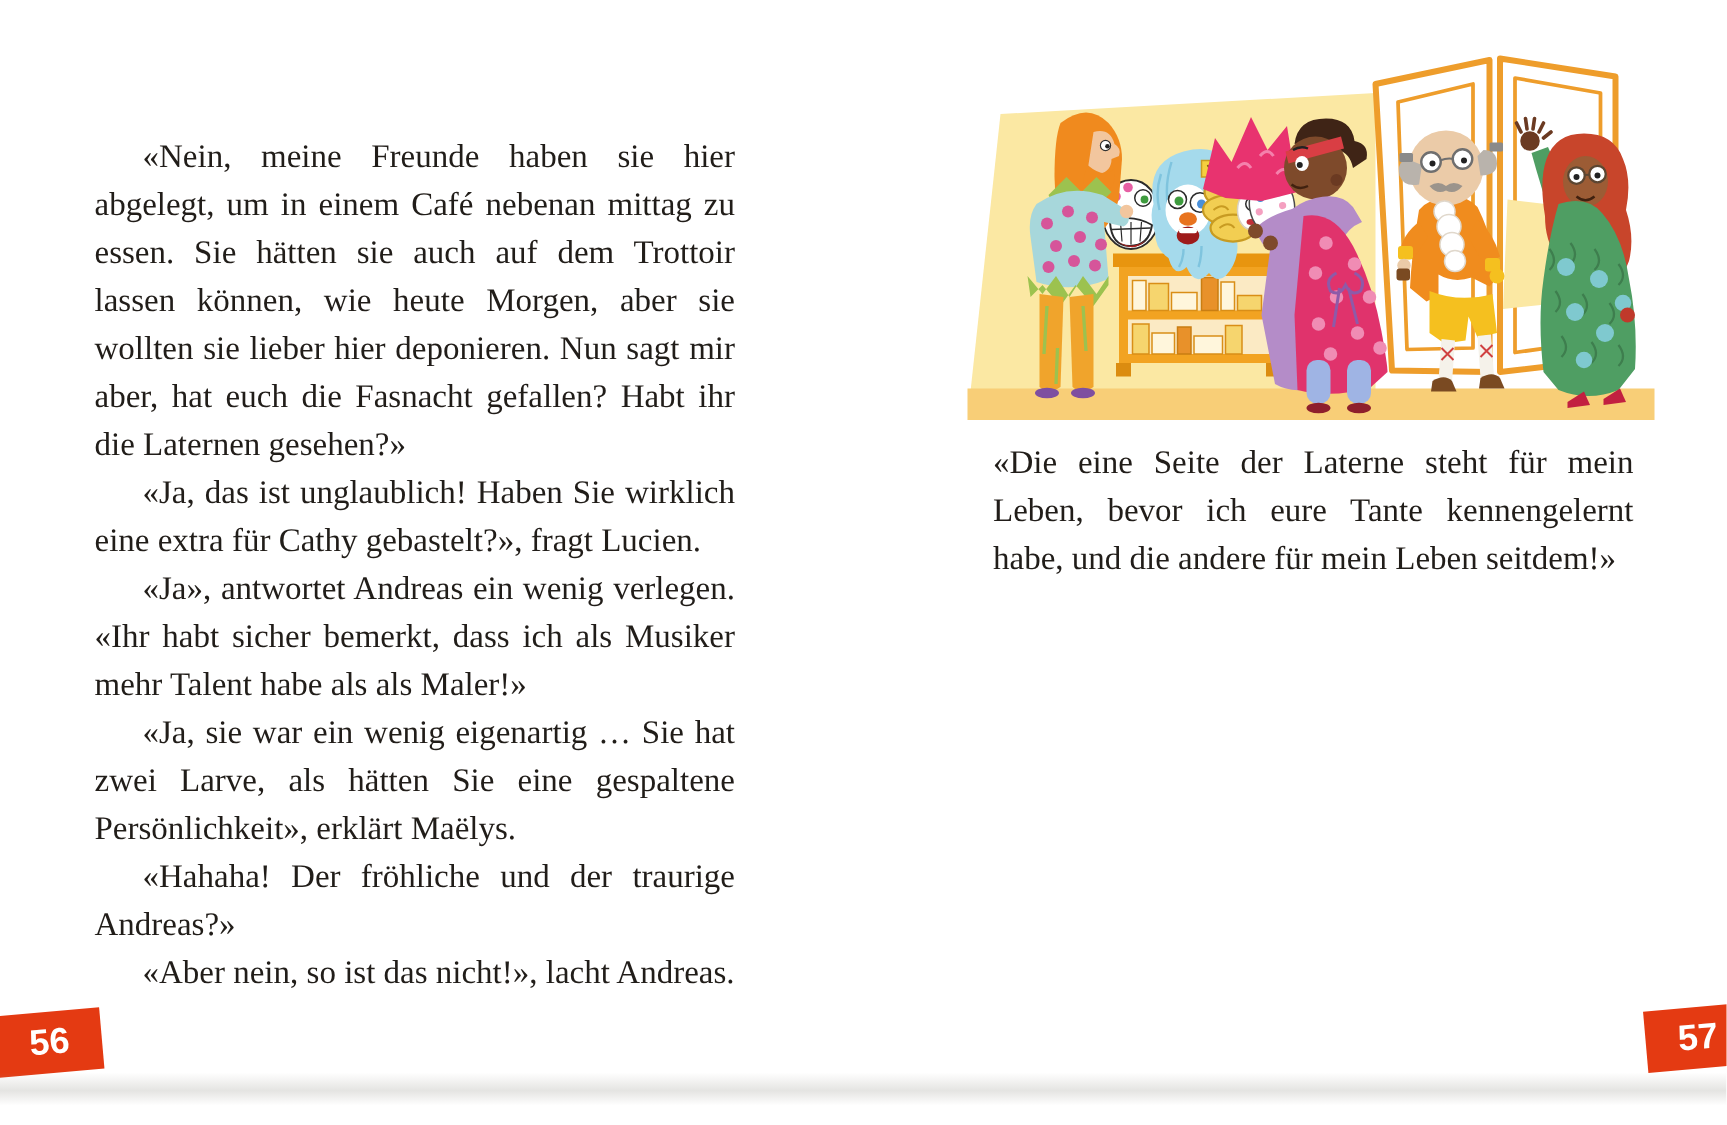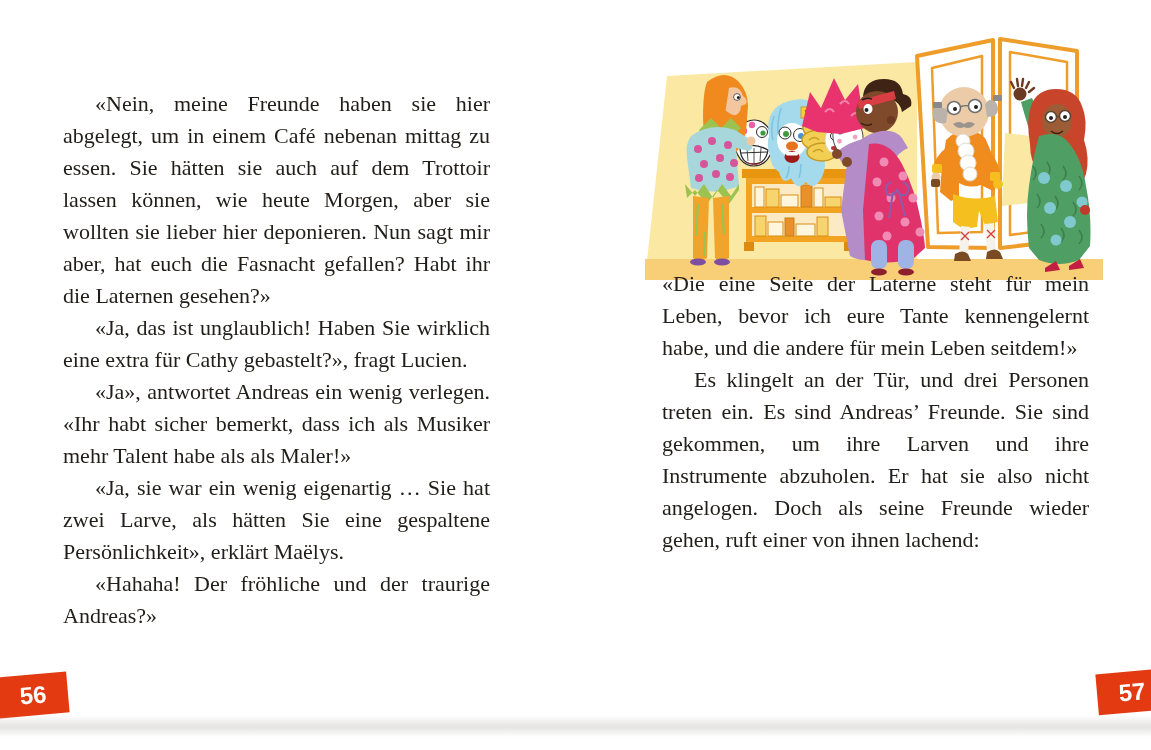--- a/index.html
+++ b/index.html
@@ -9,21 +9,21 @@
     font-family:"Liberation Serif","DejaVu Serif",serif;
   }
   .text-col{
     position:absolute;width:427px;color:#211d19;
     font-size:22px;line-height:32px;text-align:justify;
     hyphens:auto;-webkit-hyphens:auto;
   }
   .text-col p{margin:0;text-indent:32px;}
   .text-col p.no-indent{text-indent:0;}
   #left-text{left:63px;top:88px;}
-  #right-text{left:662px;top:268px;}
+  #right-text{left:662px;top:292px;}
   .illustration-box{
     position:absolute;left:641px;top:36px;width:464px;height:247px;
   }
   .illustration-box svg{display:block;width:464px;height:247px;}
   .page-num{
     position:absolute;width:70px;height:41px;
     background:#E43A12;color:#ffffff;
     font-family:"Liberation Sans","DejaVu Sans",sans-serif;
     font-weight:bold;font-size:24px;
     display:flex;align-items:center;justify-content:center;
@@ -41,20 +41,21 @@
 <body>
 
 <div>
 
   <div id="left-text" class="text-col" lang="de">
     <p>«Nein, meine Freunde haben sie hier abgelegt, um in einem Café nebenan mittag zu essen. Sie hätten sie auch auf dem Trottoir lassen können, wie heute Morgen, aber sie wollten sie lieber hier deponieren. Nun sagt mir aber, hat euch die Fasnacht gefallen? Habt ihr die Laternen gesehen?»</p>
     <p>«Ja, das ist unglaublich! Haben Sie wirklich eine extra für Cathy gebastelt?», fragt Lucien.</p>
     <p>«Ja», antwortet Andreas ein wenig verlegen. «Ihr habt sicher bemerkt, dass ich als Musiker mehr Talent habe als als Maler!»</p>
     <p>«Ja, sie war ein wenig eigenartig … Sie hat zwei Larve, als hätten Sie eine gespaltene Persönlichkeit», erklärt Maëlys.</p>
     <p>«Hahaha! Der fröhliche und der traurige Andreas?»</p>
+    <p>«Aber nein, so ist das nicht!», lacht Andreas.</p>
   </div>
 
   <div class="illustration-box" role="img" aria-label="Bunte Illustration: Ein Mann im Narrenkostüm mit langen orangen Haaren und eine Frau im pink gepunkteten Kleid betrachten Fasnachtslarven auf einem Regal, während ein älterer Herr im orangen Rokoko-Kostüm und eine rothaarige Frau im grünen Vogelkostüm durch eine offene Tür eintreten.">
     <svg viewBox="0 0 464 247" xmlns="http://www.w3.org/2000/svg">
 
       <polygon points="26,40 276,26 276,224 6,225" fill="#FBE8A3"></polygon>
       <rect x="4" y="223" width="458" height="21" fill="#F8CE77"></rect>
 
       <g>
         <polygon points="276,20 352,4 352,212 287,211" fill="#FFFFFF" stroke="#EE9D2B" stroke-width="4" stroke-linejoin="round"></polygon>
@@ -260,21 +261,20 @@
         </g>
         <circle cx="444" cy="174" r="5" fill="#C0392B"></circle>
         <path d="M404,232 l11,-7 4,9 -15,2 z" fill="#C22040"></path>
         <path d="M428,230 l11,-7 4,9 -15,2 z" fill="#C22040"></path>
       </g>
     </svg>
   </div>
 
   <div id="right-text" class="text-col" lang="de">
     <p class="no-indent">«Die eine Seite der Laterne steht für mein Leben, bevor ich eure Tante kennengelernt habe, und die andere für mein Leben seitdem!»</p>
-    <p>Es klingelt an der Tür, und drei Personen treten ein. Es sind Andreas’ Freunde. Sie sind gekommen, um ihre Larven und ihre Instrumente abzuholen. Er hat sie also nicht angelogen. Doch als seine Freunde wieder gehen, ruft einer von ihnen lachend:</p>
   </div>
 
   <div id="page-num-left" class="page-num">
     <span>56</span>
   </div>
   <div id="page-num-right" class="page-num">
     <span>57</span>
   </div>
 
   <div id="bottom-shadow"></div>

